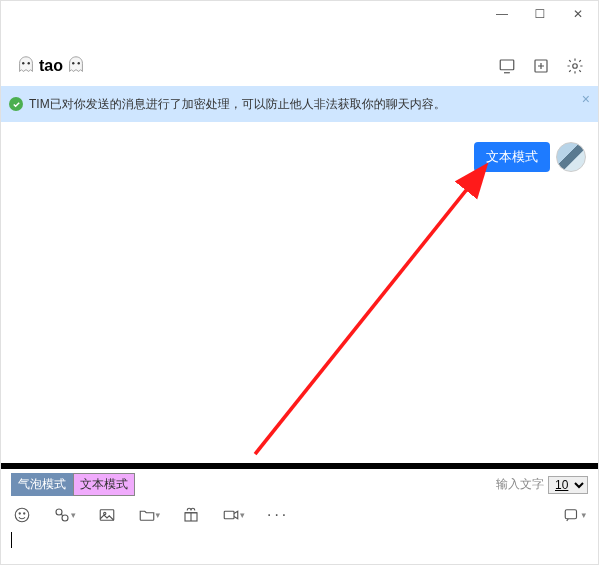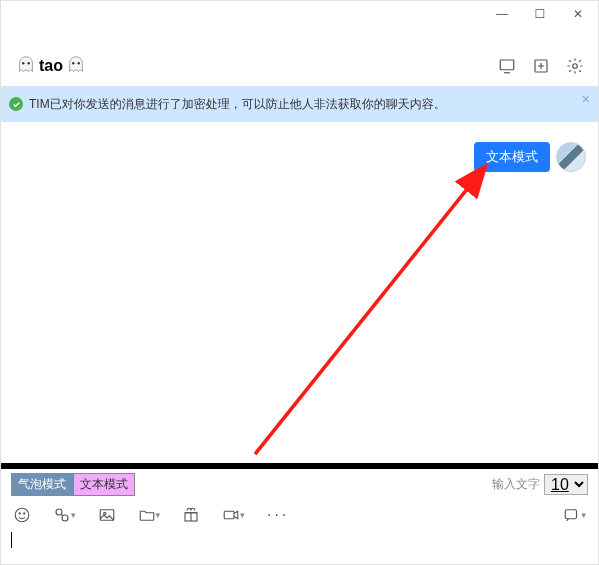--- a/index.html
+++ b/index.html
@@ -93,21 +93,21 @@
     }
     .mode-tab.active {
       background: #6f8fb5; color: #fff; border-color: #6f8fb5;
     }
     .mode-tab.inactive { background: #f0abfc; }
     .font-size-ctl {
       margin-left: auto; display: flex; align-items: center; gap: 4px;
       color: #888; font-size: 12px;
     }
     .font-size-ctl select {
-      border: 1px solid #aaa; font-size: 16px; padding: 0 2px; text-decoration: underline;
+      border: 1px solid #aaa; font-size: 12px; padding: 0 2px; text-decoration: underline;
     }
     
     .toolbar {
       display: flex; align-items: center;
       padding: 6px 12px; gap: 22px;
       color: #555;
     }
     .toolbar .titem {
       display: flex; align-items: center; gap: 2px;
       cursor: pointer;

